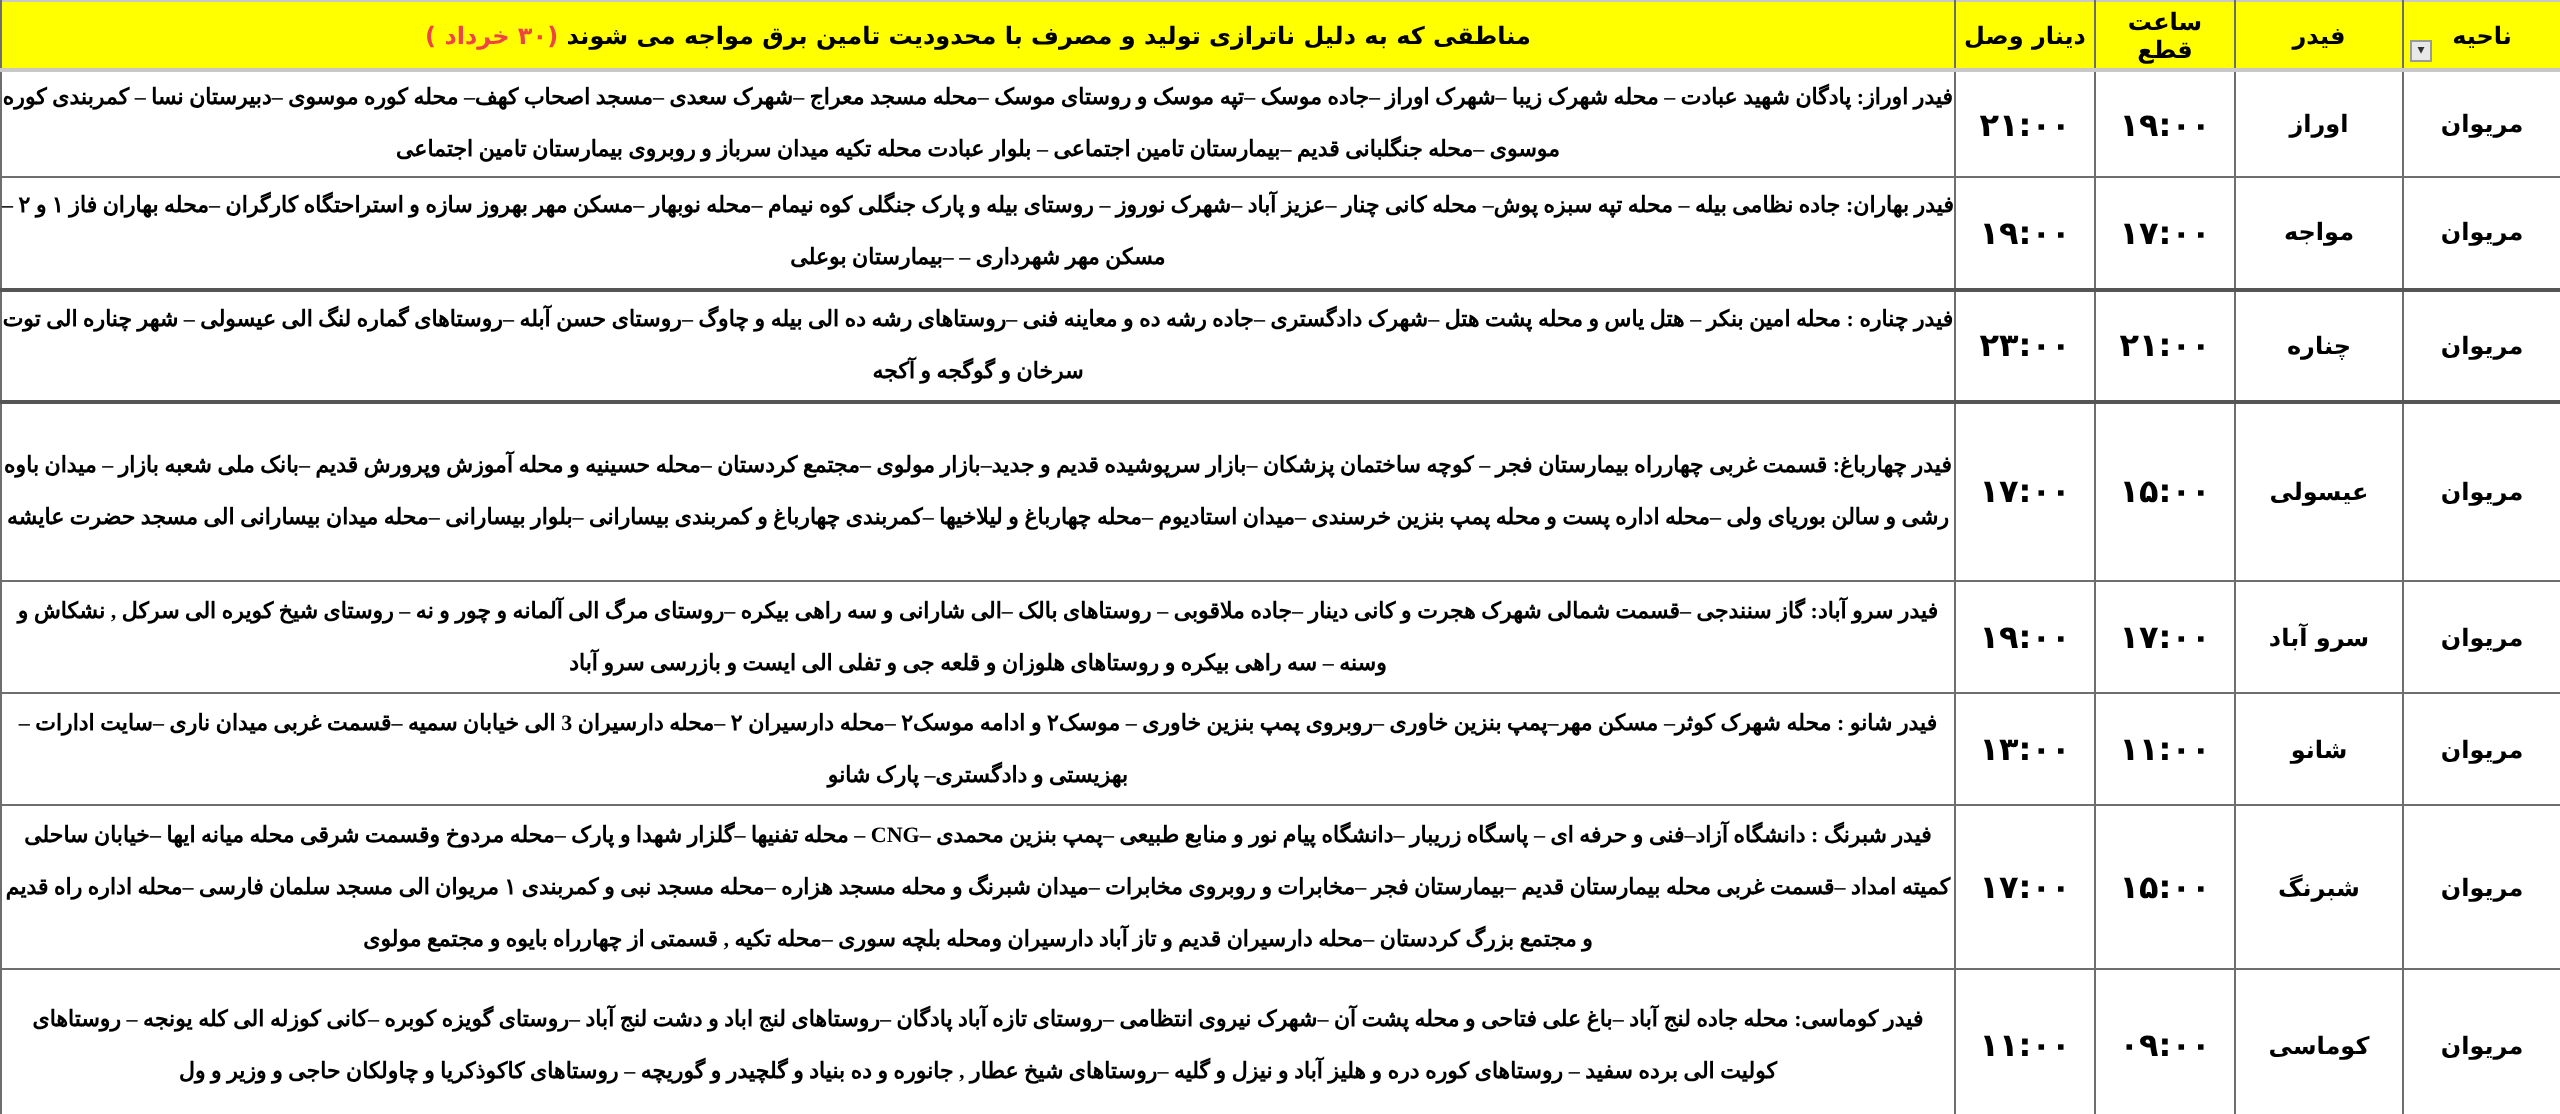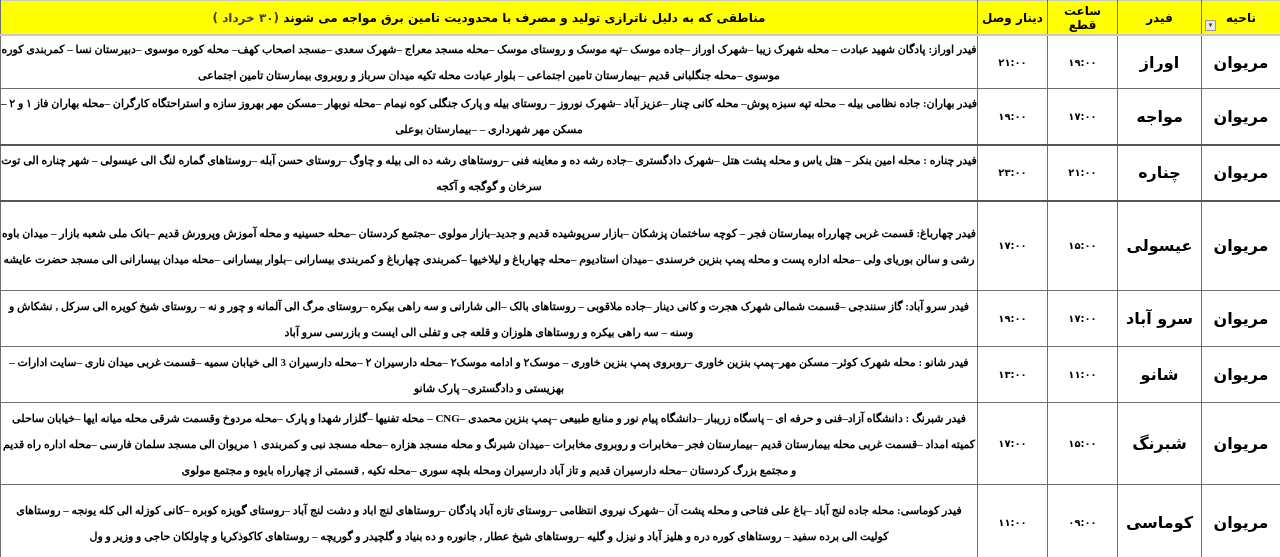--- a/index.html
+++ b/index.html
@@ -30,23 +30,23 @@
     border-top: 1px solid #c8c8c8;
     border-bottom: 2px solid #c8c8c8;
   }
   th .filter-btn {
     position: absolute; left: 3px; bottom: 3px;
     width: 9px; height: 9px;
     border: 1px solid #9a9a9a; background: #e8e8e8;
     font-size: 7px; line-height: 9px; color: #333;
   }
   th.title-cell { font-size: 12px; }
-  th.title-cell .date { color: #404040; }
-  td.cell-short { font-size: 16px; }
-  td.cell-time { font-size: 10px; letter-spacing: 0.5px; }
+  th.title-cell .date { color: #ef4444; }
+  td.cell-short { font-size: 12px; }
+  td.cell-time { font-size: 16px; letter-spacing: 0.5px; }
   td.cell-desc {
     text-align: right;
     font-size: 11px;
     line-height: 26px;
     padding: 0 8px 0 6px;
     font-family: Liberation Serif, serif;
   }
   tr.r1 { height: 52px; }
   tr.r2 { height: 56px; }
   tr.r3 { height: 56px; }

